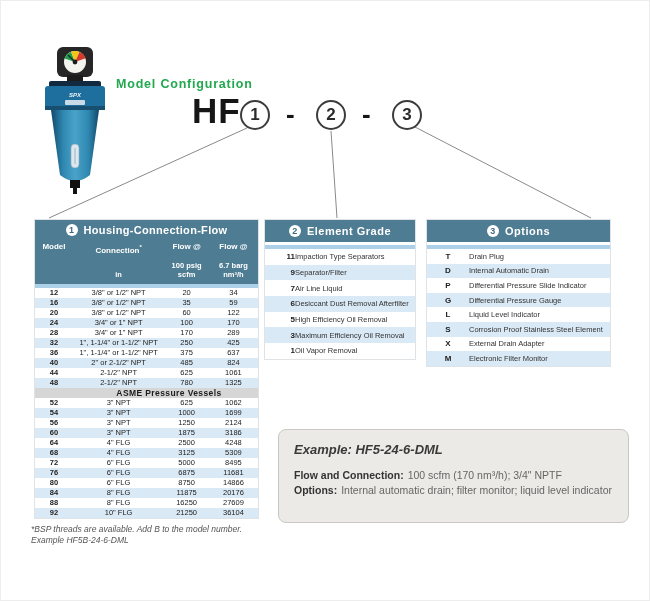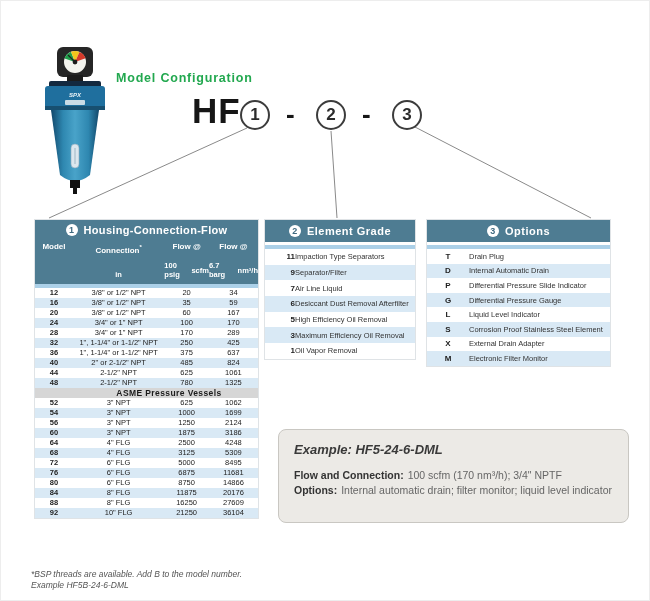--- a/index.html
+++ b/index.html
@@ -4,21 +4,21 @@
 <style>
   html,body{margin:0;padding:0;background:#fff;}
   .page{position:relative;width:650px;height:601px;background:#fff;overflow:hidden;
         font-family:"Liberation Sans",sans-serif;border:1px solid #ededed;box-sizing:border-box;}
   .connectors{position:absolute;left:0;top:0;width:650px;height:601px;pointer-events:none;}
 
   
   .product{position:absolute;left:36px;top:46px;width:76px;height:150px;}
 
   
-  .page-title{position:absolute;left:115px;top:70px;font-size:12.5px;font-weight:bold;
+  .page-title{position:absolute;left:115px;top:76px;font-size:12.5px;font-weight:bold;
               letter-spacing:.8px;color:#22a84f;}
   .hf{position:absolute;left:191px;top:90px;font-size:35px;font-weight:800;color:#161616;letter-spacing:1px;}
   .num-circle{position:absolute;top:99px;width:26px;height:26px;border:2px solid #3c3c3c;border-radius:50%;
               display:flex;align-items:center;justify-content:center;font-size:17px;font-weight:bold;color:#2b2b2b;background:#fff;}
   .nc1{left:239px;} .nc2{left:315px;} .nc3{left:391px;}
   .hf-dash{position:absolute;top:98px;font-size:26px;font-weight:800;color:#161616;}
   .d1{left:285px;} .d2{left:361px;}
 
   
   .dtable{position:absolute;top:218px;background:#fff;border:1px solid #dfe3e6;box-sizing:border-box;}
@@ -29,21 +29,21 @@
   .strip{height:4px;background:#abd0e8;}
   .gap{height:3px;background:#fff;}
 
   
   .housing{left:33px;width:225px;}
   .housing .t-head{height:20px;font-size:11px;letter-spacing:.3px;}
   .t-cols{background:#4e7c92;color:#fff;height:44px;display:grid;grid-template-columns:17% 41% 20% 22%;
           padding:2px 0 5px 0;box-sizing:border-box;}
   .t-col{display:flex;flex-direction:column;align-items:center;justify-content:space-between;
          font-size:8px;font-weight:bold;line-height:10px;}
-  .t-col .unit{display:flex;flex-direction:row;align-items:center;font-size:7.5px;line-height:9px;}
+  .t-col .unit{display:flex;flex-direction:column;align-items:center;font-size:7.5px;line-height:9px;}
   sup{font-size:6px;}
   .h-rows .row{display:grid;grid-template-columns:17% 41% 20% 22%;height:10px;align-items:center;}
   .h-rows .row:nth-child(even){background:#d9e9f5;}
   .h-rows span{font-size:7.5px;line-height:10px;text-align:center;color:#222;white-space:nowrap;}
   .h-rows .c-model{font-weight:bold;}
   .asme{height:10px;background:#d6d6d6;color:#1c1c1c;font-size:8.5px;font-weight:bold;
         display:flex;align-items:center;justify-content:center;letter-spacing:.4px;padding-left:45px;}
 
   
   .element{left:263px;width:152px;}
@@ -63,21 +63,21 @@
 
   
   .example{position:absolute;left:277px;top:428px;width:351px;height:94px;background:#eceae6;
            border:1px solid #c9c7c2;border-radius:8px;box-sizing:border-box;padding:12px 15px 0 15px;}
   .example-title{font-size:13px;font-weight:bold;font-style:italic;color:#3a3a3a;margin-bottom:11px;}
   .ex-line{font-size:10.5px;line-height:15px;color:#666;}
   .ex-line .lbl{font-weight:bold;color:#333;margin-right:4px;}
 
   
   .footnote{position:absolute;left:30px;top:523px;width:240px;font-size:8.5px;font-style:italic;
-            color:#555;line-height:10.5px;margin-top:45px;}
+            color:#555;line-height:10.5px;}
 </style>
 </head>
 <body>
 
 <div class="page">
 
   <svg class="connectors" viewBox="0 0 650 601">
     <line x1="246" y1="127" x2="48" y2="217" stroke="#8a8a8a" stroke-width="1"></line>
     <line x1="330" y1="130" x2="336" y2="217" stroke="#8a8a8a" stroke-width="1"></line>
     <line x1="414" y1="126" x2="590" y2="217" stroke="#8a8a8a" stroke-width="1"></line>
@@ -172,21 +172,21 @@
         <div class="row">
           <span class="c-model">16</span>
           <span class="c-conn">3/8" or 1/2" NPT</span>
           <span class="c-f1">35</span>
           <span class="c-f2">59</span>
         </div>
         <div class="row">
           <span class="c-model">20</span>
           <span class="c-conn">3/8" or 1/2" NPT</span>
           <span class="c-f1">60</span>
-          <span class="c-f2">167</span>
+          <span class="c-f2">122</span>
         </div>
         <div class="row">
           <span class="c-model">24</span>
           <span class="c-conn">3/4" or 1" NPT</span>
           <span class="c-f1">100</span>
           <span class="c-f2">170</span>
         </div>
         <div class="row">
           <span class="c-model">28</span>
           <span class="c-conn">3/4" or 1" NPT</span>

